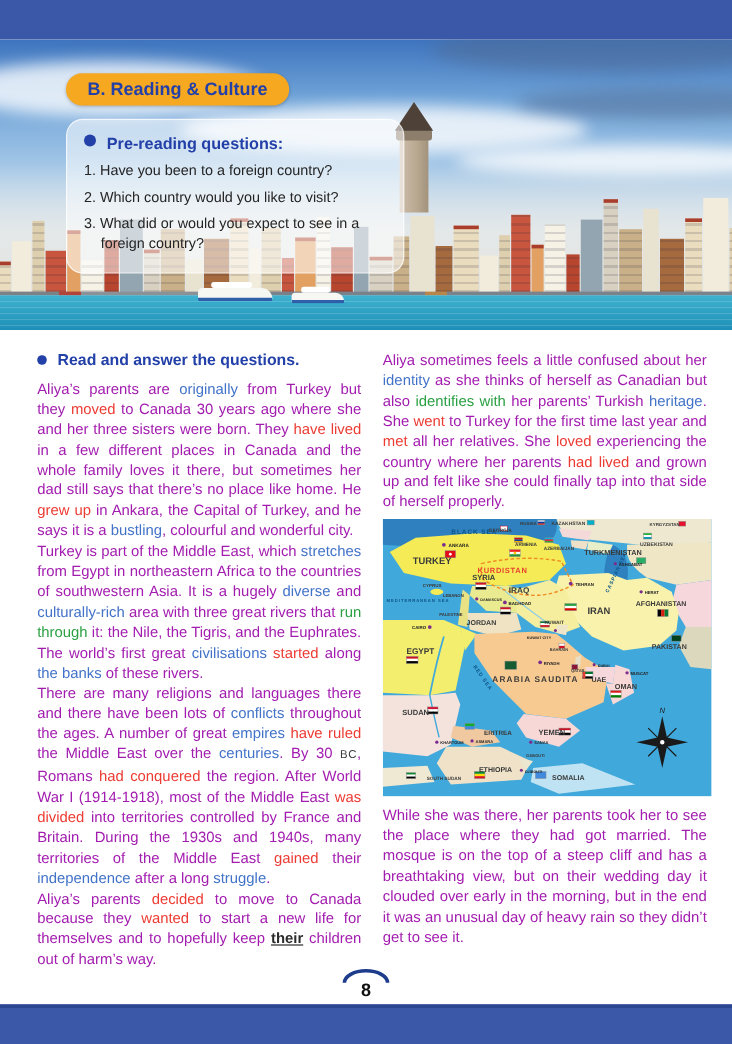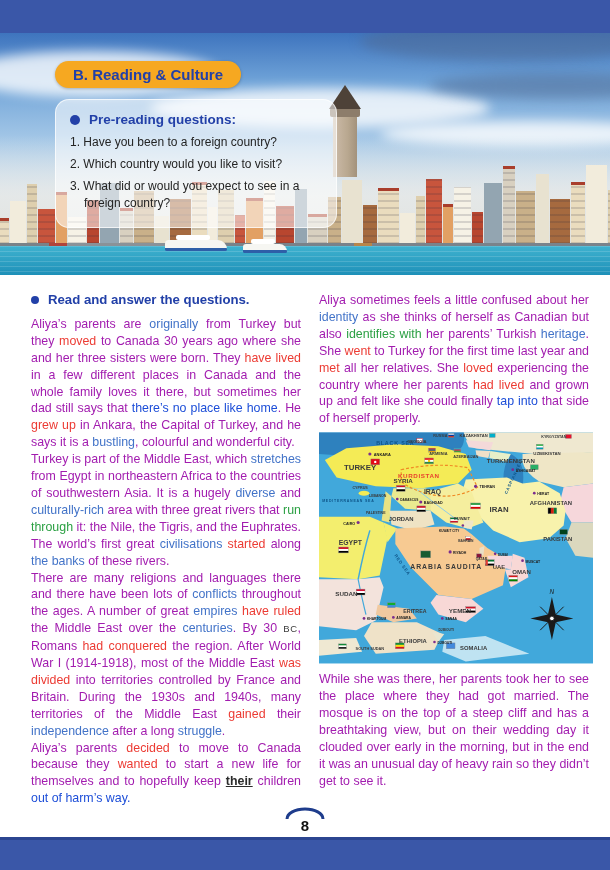--- a/index.html
+++ b/index.html
@@ -16,32 +16,32 @@
   .quay{position:absolute;left:0;right:0;bottom:27px;height:5px;background:linear-gradient(90deg,#7a8288 0 8%,#b0443a 8% 11%,#8a9298 11% 28%,#c05540 28% 31%,#79828a 31% 58%,#b8864a 58% 61%,#7a838b 61% 100%)}
   .water{position:absolute;left:0;right:0;bottom:0;height:29px;background:linear-gradient(180deg,#3FB2CF,#1E90B8)}
   .water::after{content:'';position:absolute;inset:0;background:repeating-linear-gradient(180deg,rgba(255,255,255,.15) 0 1px,transparent 1px 5px)}
   .boat{position:absolute;background:#F6F6F2;border-radius:4px 10px 2px 2px;border-bottom:3px solid #2E5FA8}
   .boat::before{content:'';position:absolute;top:-5px;left:18%;width:55%;height:5px;background:#fff;border-radius:2px}
   .tower{position:absolute;left:333px;bottom:98px;width:24px;height:62px;background:linear-gradient(90deg,#cdbcaa,#b9a890 60%,#a3927c);border-radius:3px 3px 0 0}
   .tower::before{content:'';position:absolute;top:-7px;left:-3px;right:-3px;height:9px;background:#8d7d6b;border-radius:2px}
   .tower::after{content:'';position:absolute;top:-30px;left:-4px;width:0;height:0;border-left:16px solid transparent;border-right:16px solid transparent;border-bottom:24px solid #4e4238}
   .badge{position:absolute;left:55px;top:28px;background:#F6A821;color:#2240A8;font-weight:bold;font-size:15px;padding:5px 18px;border-radius:18px;box-shadow:0 1px 3px rgba(0,0,0,.25)}
   .panel{position:absolute;left:55px;top:66px;width:282px;background:rgba(255,255,255,.55);border:1px solid rgba(255,255,255,.7);border-radius:14px;padding:10px 14px 10px}
-  .panel-title{color:#2240A8;font-weight:bold;font-size:13.5px;margin:2px 0 7px;display:flex;align-items:center;gap:9px}
+  .panel-title{color:#2240A8;font-weight:bold;font-size:13.5px;margin:2px 0 7px;display:flex;align-items:flex-start;gap:9px}
   .pdot{width:10px;height:10px;border-radius:50%;background:#2240A8;display:inline-block;flex:none}
   .pq{font-size:12px;color:#242424;margin:6px 0;padding-left:14px;text-indent:-14px;line-height:1.35;font-weight:400}
   .q4{position:absolute;left:55px;top:199px;font-size:12px;color:#1c1c1c;font-weight:500;text-shadow:0 0 3px rgba(255,255,255,.35)}
   
   .content{position:absolute;top:292px;left:31px;display:flex;gap:18px}
   .col{width:270px;font-size:12.4px;line-height:16.9px;text-align:justify;color:#3b3b3b}
   .instr{display:flex;gap:9px;align-items:center;font-weight:bold;color:#2240A8;font-size:13.2px;margin-bottom:7px;text-align:left}
   .idot{width:8px;height:8px;border-radius:50%;background:#2240A8;flex:none}
   p{margin:0}
   .c-k{color:#a21caf}.c-b{color:#4273C8}.c-r{color:#EC3B33}.c-g{color:#2BA043}
-  .c-m{color:#1d4ed8}.c-u{color:#2b2b2b;font-weight:bold;text-decoration:underline}
+  .c-m{color:#a21caf}.c-u{color:#2b2b2b;font-weight:bold;text-decoration:underline}
   .c-sc{color:#3b3b3b;font-size:9.5px;letter-spacing:.5px}
   
   .mapwrap{width:304px;height:234px;margin:4px 0 6px}
   svg text{font-family:"Liberation Sans",sans-serif}
   .ml{fill:#3A3A3A;font-weight:bold}
   .msea{fill:#0D5488;font-weight:bold;letter-spacing:.8px}
   .mcity{fill:#222;font-weight:bold}
   .mred{fill:#E8432E;font-weight:bold;letter-spacing:.6px}
   
   .footer-arc{position:absolute;bottom:50px;left:50%;transform:translateX(-50%)}

